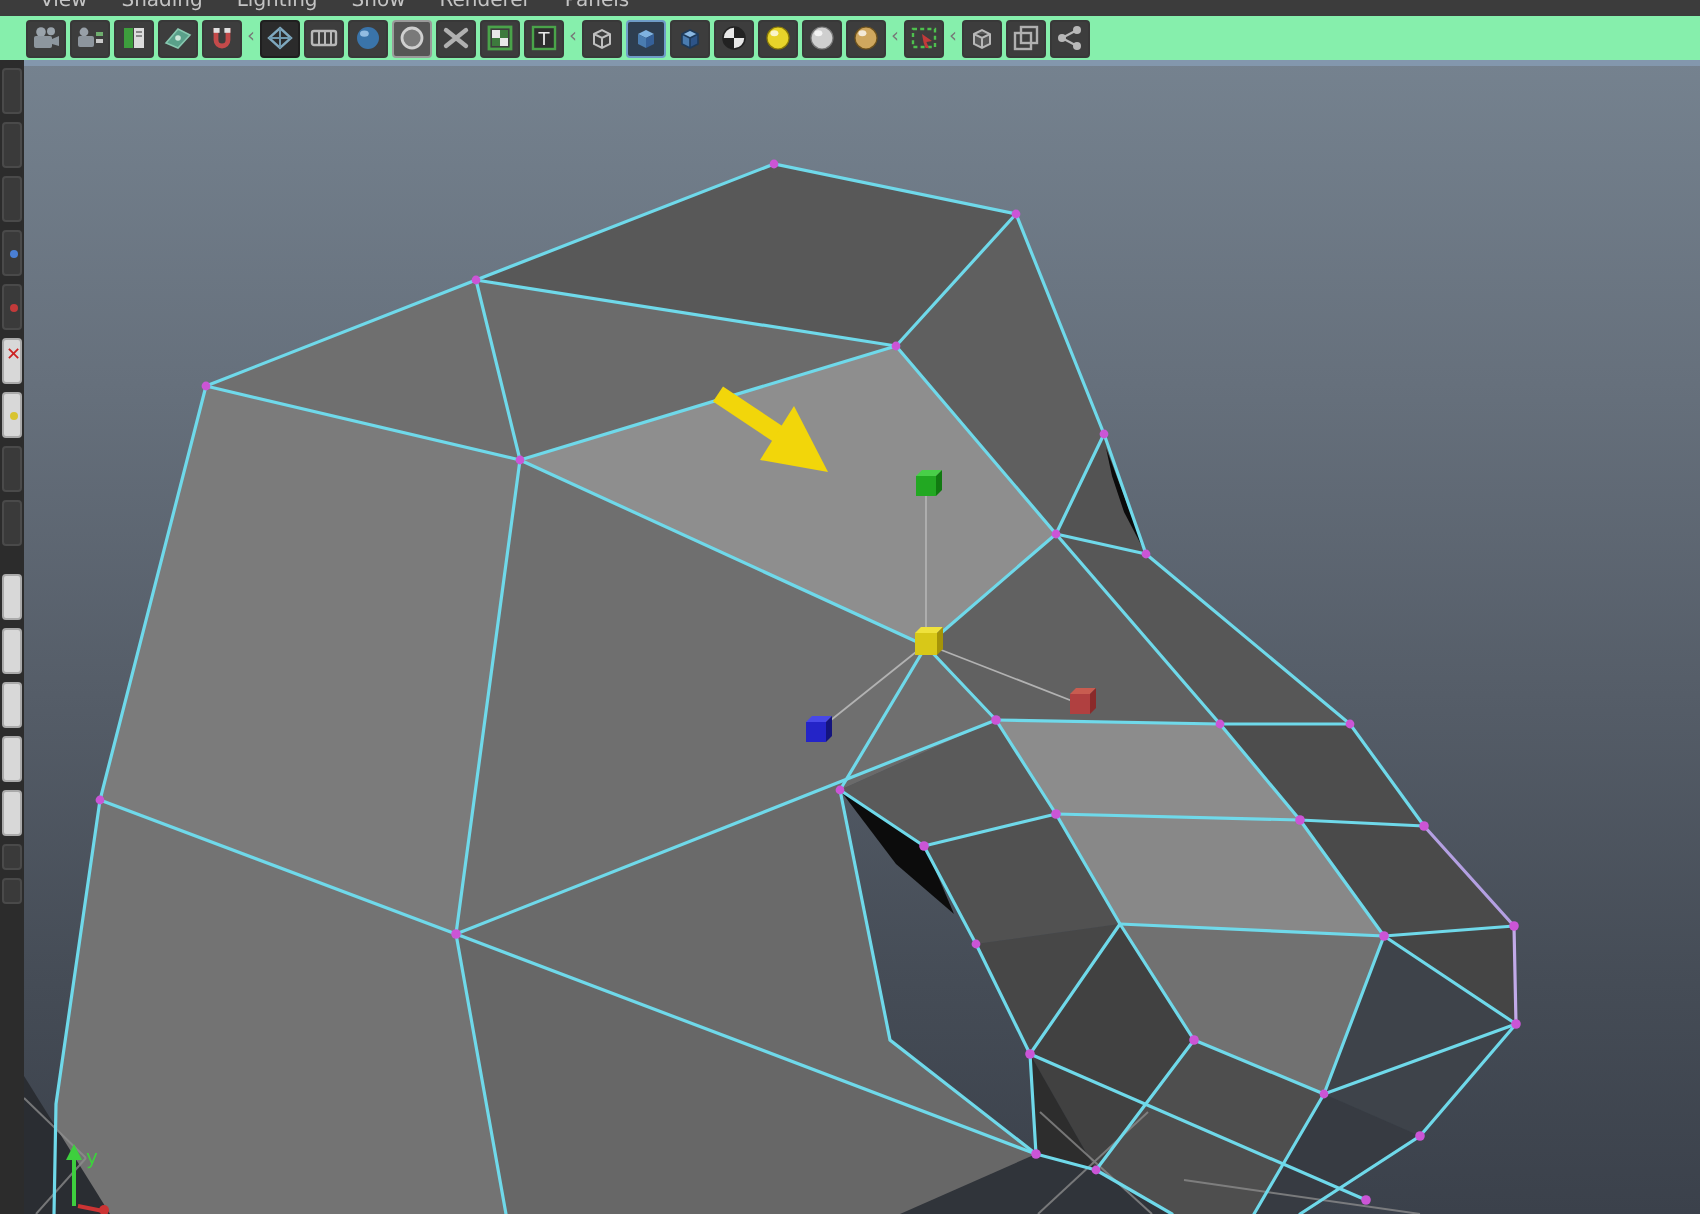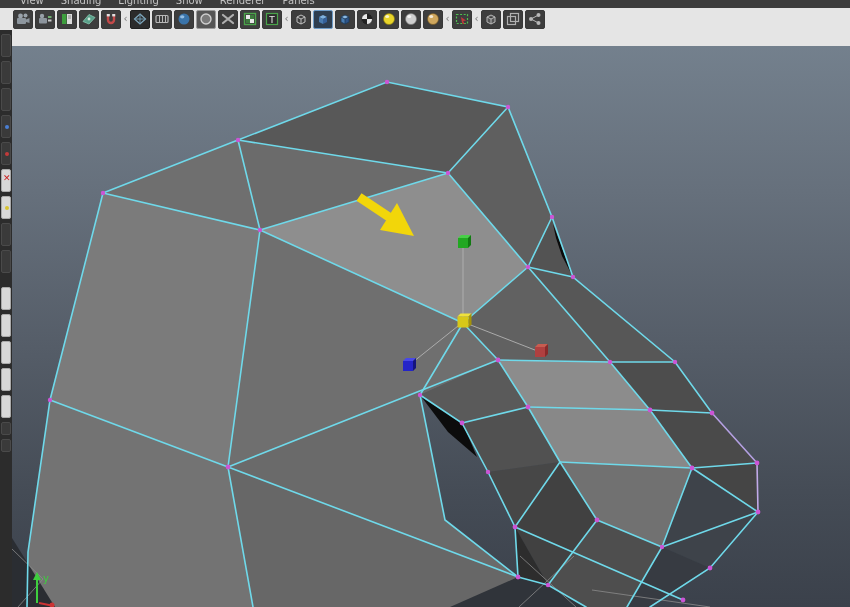--- a/index.html
+++ b/index.html
@@ -9,21 +9,21 @@
   
   #viewport-bg{position:absolute;left:12px;top:30px;width:838px;height:577px;
     background:linear-gradient(to bottom,#8ea2b8 0px,#75839300 0px),
                linear-gradient(to bottom,#75828f 0%,#66707c 28%,#555d68 55%,#454c56 80%,#3b414b 100%);}
   #viewport-bg .top-strip{position:absolute;left:0;top:0;width:100%;height:3px;background:#8397ad;}
 
   
   #scene{position:absolute;left:0;top:0;z-index:1;}
 
   
-  #topbar{position:absolute;left:0;top:0;width:850px;height:46px;z-index:3;background:#e5e5e5;}
+  #topbar{position:absolute;left:0;top:0;width:850px;height:30px;z-index:3;background:#86efac;}
   #menu-row{height:8px;overflow:hidden;background:#3c3c3c;display:flex;gap:17px;padding-left:20px;}
   #menu-row .menu-item{font-size:10px;color:#c4c4c4;line-height:12px;margin-top:-5px;white-space:nowrap;cursor:default;}
   #icon-row{height:22px;display:flex;align-items:center;padding-left:13px;gap:2px;}
   .tool-btn{width:20px;height:19px;border-radius:2px;background:#3d3d3d;border:1px solid #383838;
     display:flex;align-items:center;justify-content:center;box-sizing:border-box;flex:0 0 auto;}
   .tool-btn.pressed{background:#2b2b2b;border-color:#1f1f1f;}
   .tool-btn.active{background:#555;border-color:#9a9a9a;}
   .tool-btn.active-blue{background:#2e3e50;border-color:#6e9cc8;}
   .tool-sep{width:5px;height:16px;color:#777;font-size:10px;line-height:16px;flex:0 0 auto;text-align:center;}
 

